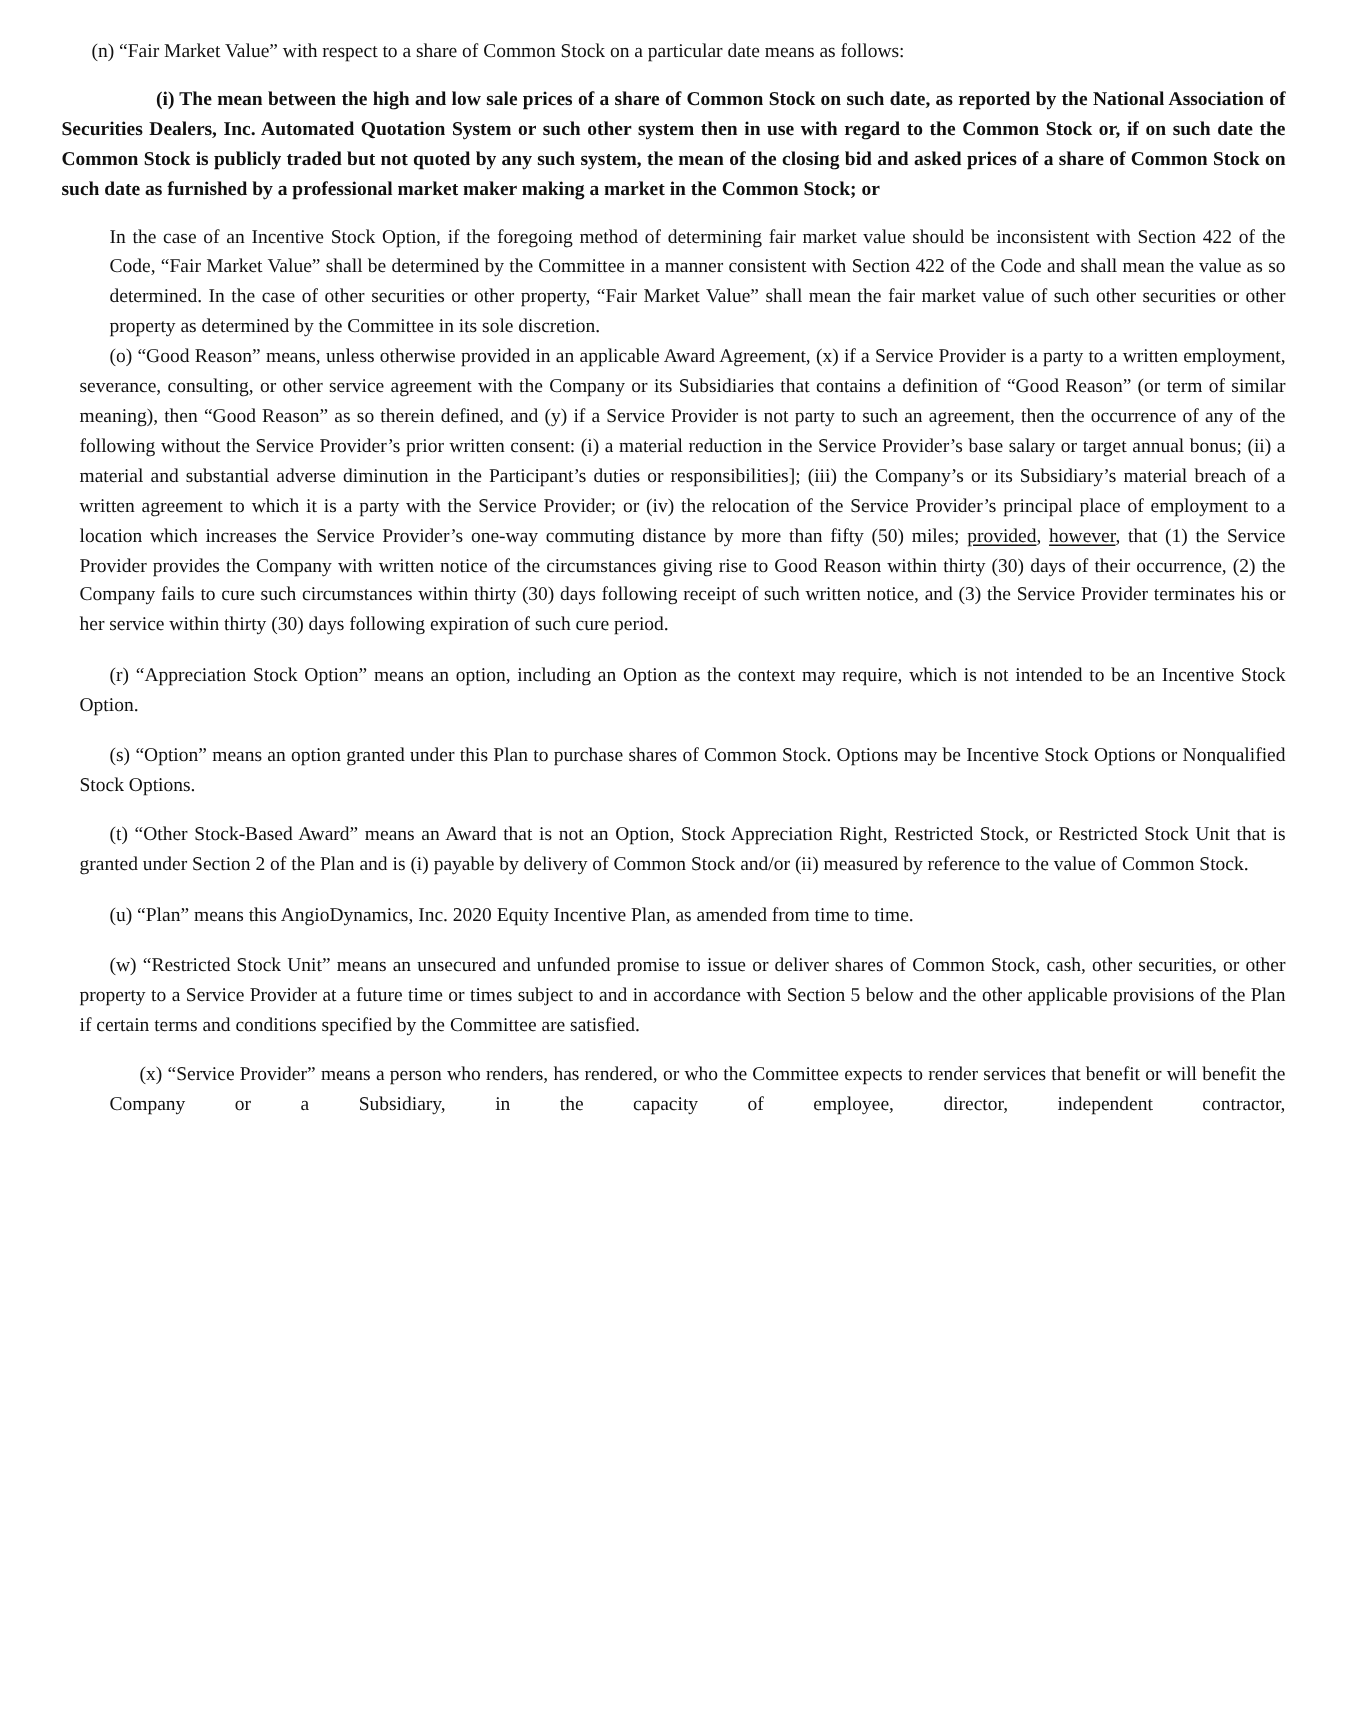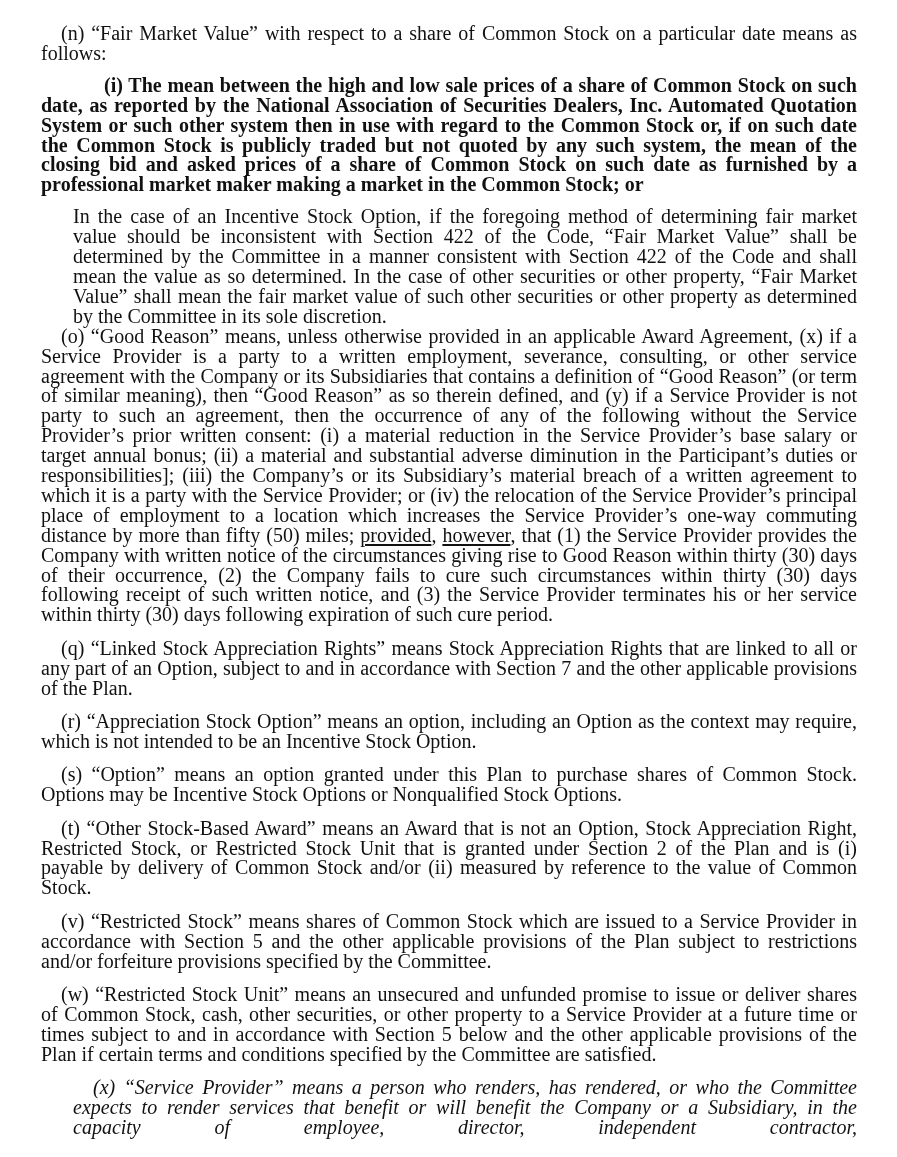--- a/index.html
+++ b/index.html
@@ -3,39 +3,38 @@
 <meta charset="utf-8">
 <style>
   html, body { margin: 0; padding: 0; background: #ffffff; }
   body {
     width: 897px; height: 1157px; overflow: hidden; position: relative;
     font-family: "Liberation Serif", "DejaVu Serif", serif;
     color: #111111;
   }
   .page {
     position: absolute; left: 41px; top: 24px; width: 816px;
-    font-size: 20px; line-height: 19.9px;
+    font-size: 13px; line-height: 19.9px;
   }
   p { margin: 0; text-align: justify; text-align-last: left; }
   .ind1 { text-indent: 20px; }
   .ind2 { text-indent: 63px; font-weight: bold; }
   .gap-n { margin-bottom: 12px; }
-  .gap { margin-bottom: 13.5px; }
+  .gap { margin-bottom: 13.5px; margin-left: 12px; }
   .gap-sm { margin-bottom: 10px; }
   .gap0 { margin-bottom: 0; margin-left: 32px; }
   u { text-decoration: underline; text-underline-offset: 2px; }
 </style>
 </head>
 <body>
 
 <div class="page">
   <p class="ind1 gap-n">(n) “Fair Market Value” with respect to a share of Common Stock on a particular date means as follows:</p>
   <p class="ind2 gap-n">(i) The mean between the high and low sale prices of a share of Common Stock on such date, as reported by the National Association of Securities Dealers, Inc. Automated Quotation System or such other system then in use with regard to the Common Stock or, if on such date the Common Stock is publicly traded but not quoted by any such system, the mean of the closing bid and asked prices of a share of Common Stock on such date as furnished by a professional market maker making a market in the Common Stock; or</p>
   <p class="gap0">In the case of an Incentive Stock Option, if the foregoing method of determining fair market value should be inconsistent with Section 422 of the Code, “Fair Market Value” shall be determined by the Committee in a manner consistent with Section 422 of the Code and shall mean the value as so determined. In the case of other securities or other property, “Fair Market Value” shall mean the fair market value of such other securities or other property as determined by the Committee in its sole discretion.</p>
   <p class="ind1 gap"><span>(o) “Good Reason” means, unless otherwise provided in an applicable Award Agreement, (x) if a Service Provider is a party to a written employment, severance, consulting, or other service agreement with the Company or its Subsidiaries that contains a definition of “Good Reason” (or term of similar meaning), then “Good Reason” as so therein defined, and (y) if a Service Provider is not party to such an agreement, then the occurrence of any of the following without the Service Provider’s prior written consent: (i) a material reduction in the Service Provider’s base salary or target annual bonus; (ii) a material and substantial adverse diminution in the Participant’s duties or responsibilities]; (iii) the Company’s or its Subsidiary’s material breach of a written agreement to which it is a party with the Service Provider; or (iv) the relocation of the Service Provider’s principal place of employment to a location which increases the Service Provider’s one-way commuting distance by more than fifty (50) miles; </span><u>provided</u><span>, </span><u>however</u><span>, that (1) the Service Provider provides the Company with written notice of the circumstances giving rise to Good Reason within thirty (30) days of their occurrence, (2) the Company fails to cure such circumstances within thirty (30) days following receipt of such written notice, and (3) the Service Provider terminates his or her service within thirty (30) days following expiration of such cure period.</span></p>
-  <p class="ind1 gap">(q) “Linked Stock Appreciation Rights” means Stock Appreciation Rights that are linked to all or any part of an Option, subject to and in accordance with Section 7 and the other applicable provisions of the Plan.</p>
   <p class="ind1 gap">(r) “Appreciation Stock Option” means an option, including an Option as the context may require, which is not intended to be an Incentive Stock Option.</p>
   <p class="ind1 gap">(s) “Option” means an option granted under this Plan to purchase shares of Common Stock. Options may be Incentive Stock Options or Nonqualified Stock Options.</p>
   <p class="ind1 gap">(t) “Other Stock-Based Award” means an Award that is not an Option, Stock Appreciation Right, Restricted Stock, or Restricted Stock Unit that is granted under Section 2 of the Plan and is (i) payable by delivery of Common Stock and/or (ii) measured by reference to the value of Common Stock.</p>
-  <p class="ind1 gap">(v) “Restricted Stock” means shares of Common Stock which are issued to a Service Provider in accordance with Section 5 and the other applicable provisions of the Plan subject to restrictions and/or forfeiture provisions specified by the Committee.</p>
+  <p class="ind1 gap">(u) “Plan” means this AngioDynamics, Inc. 2020 Equity Incentive Plan, as amended from time to time.</p>
   <p class="ind1 gap">(w) “Restricted Stock Unit” means an unsecured and unfunded promise to issue or deliver shares of Common Stock, cash, other securities, or other property to a Service Provider at a future time or times subject to and in accordance with Section 5 below and the other applicable provisions of the Plan if certain terms and conditions specified by the Committee are satisfied.</p>
-  <p class="ind1 gap0" style="text-align-last: justify; font-style: italic;">(x) “Service Provider” means a person who renders, has rendered, or who the Committee expects to render services that benefit or will benefit the Company or a Subsidiary, in the capacity of employee, director, independent contractor,</p>
+  <p class="ind1 gap0" style="text-align-last: justify;">(x) “Service Provider” means a person who renders, has rendered, or who the Committee expects to render services that benefit or will benefit the Company or a Subsidiary, in the capacity of employee, director, independent contractor,</p>
 </div>
 
 </body></html>

